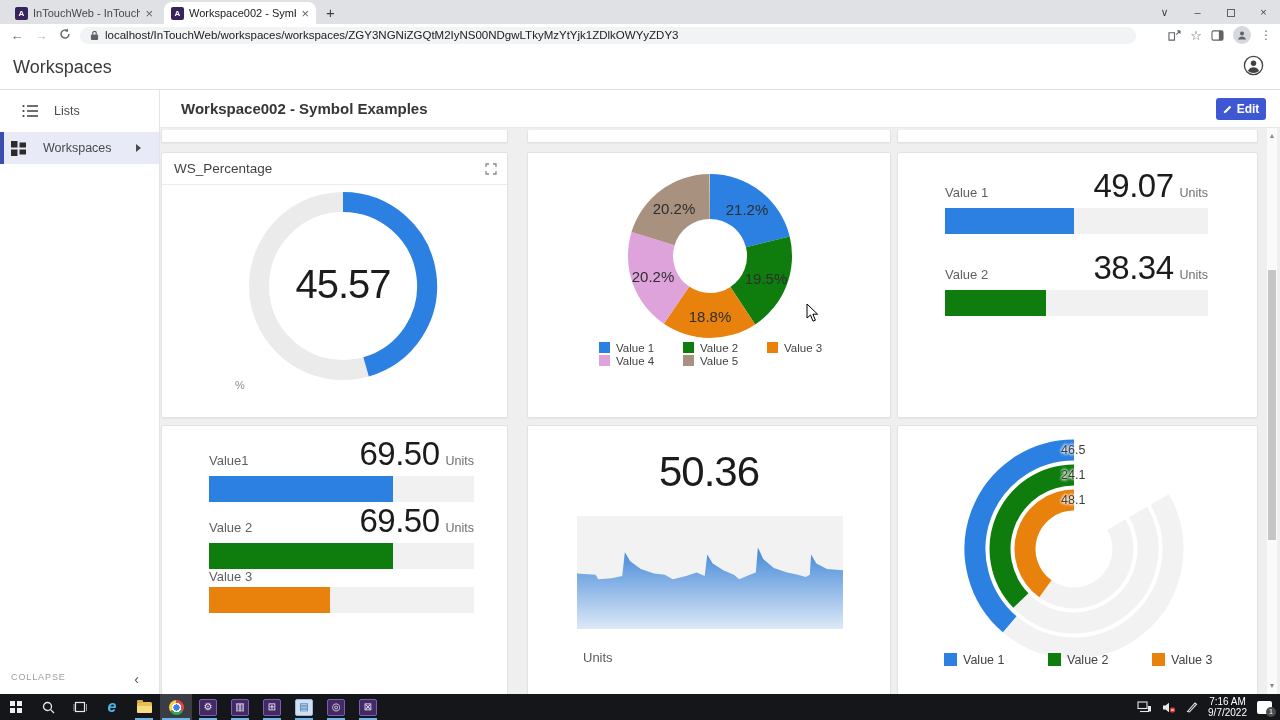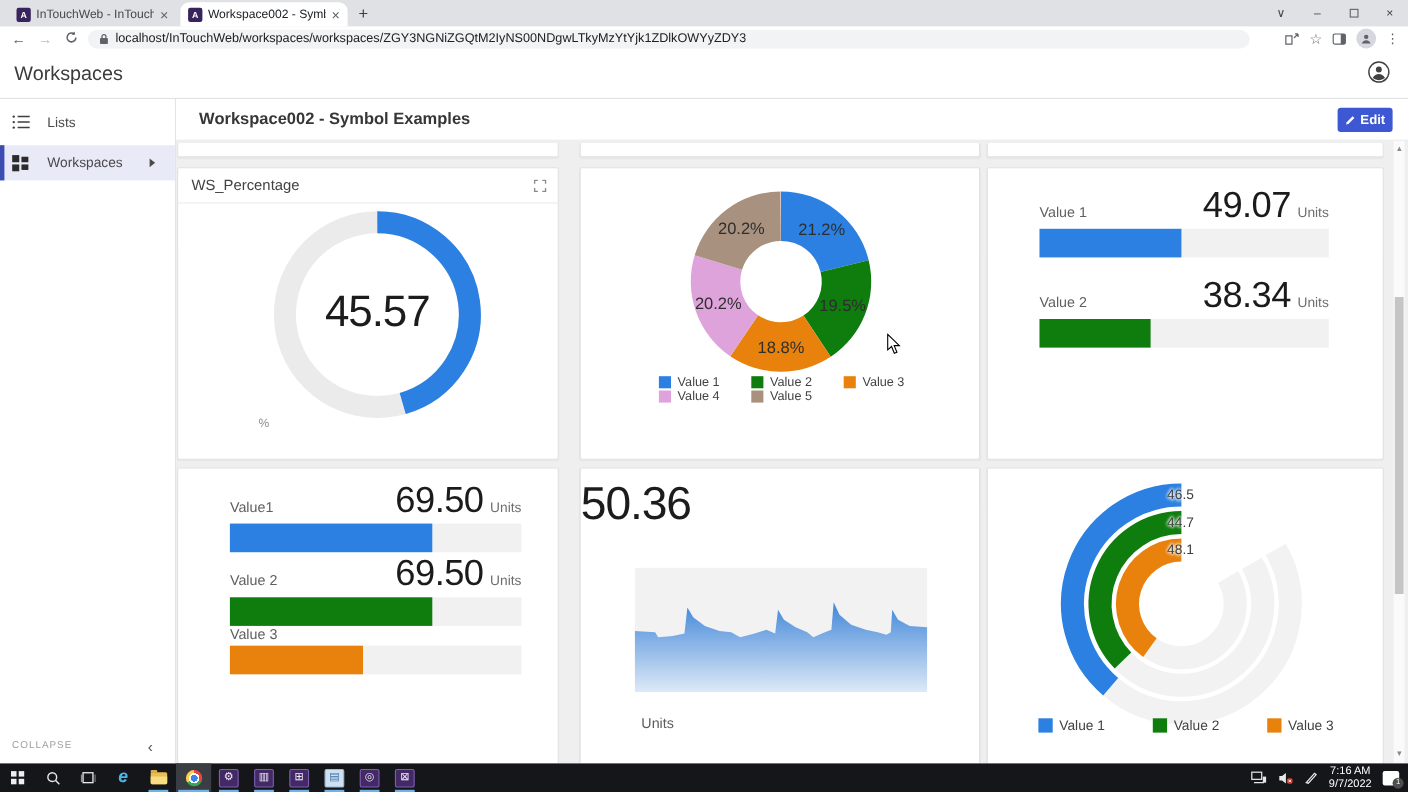--- a/index.html
+++ b/index.html
@@ -28,21 +28,21 @@
   .avatar{width:18px;height:18px;border-radius:50%;background:#d5d8de;display:flex;align-items:center;justify-content:center}
 
   
   .app-header{height:44px;background:#fff;border-bottom:1px solid #e2e2e2;display:flex;align-items:center;padding:0 16px 0 13px}
   .app-title{font-size:18px;color:#3b3b3b}
   .account{margin-left:auto}
 
   
   .main{display:flex;height:604px}
   .sidebar{width:160px;min-width:160px;background:#fff;border-right:1px solid #e4e4e4;position:relative;padding-top:5px}
-  .side-item{height:32px;display:flex;align-items:center;padding-left:11px;font-size:12.5px;color:#4a4a4a;cursor:default}
+  .side-item{height:32px;display:flex;align-items:center;padding-left:22px;font-size:12.5px;color:#4a4a4a;cursor:default}
   .side-item .s-ic{width:17px;margin-right:15px;display:flex}
   .side-item.active{background:#e9eaf8;border-left:4px solid #3b4db0;padding-left:7px;margin-top:5px}
   .tri{width:0;height:0;border-left:5px solid #4a4a4a;border-top:4px solid transparent;border-bottom:4px solid transparent;margin-left:auto;margin-right:18px}
   .collapse{position:absolute;left:11px;bottom:12px;font-size:9px;letter-spacing:.9px;color:#9e9e9e}
   .collapse-ch{position:absolute;right:20px;bottom:7px;font-size:14px;color:#555}
 
   .content{flex:1;position:relative;background:#efefef;overflow:hidden}
   .titlebar{height:38px;background:#fff;border-bottom:1px solid #eaeaea;display:flex;align-items:center;position:relative}
   .page-title{margin-left:21px;font-size:15px;font-weight:700;color:#363636}
   .edit-btn{position:absolute;right:14px;top:8px;height:22px;width:50px;border-radius:3px;background:#3e58d4;color:#fff;font-size:12px;font-weight:700;display:flex;align-items:center;justify-content:center;gap:4px;border:none}
@@ -84,21 +84,21 @@
   #bars-bottom .bar-row{margin-bottom:0}
   .bar-head{display:flex;align-items:baseline}
   .bar-label{font-size:13px;color:#5f5f5f}
   .bar-num{margin-left:auto;white-space:nowrap}
   .bar-value{font-size:33px;color:#1b1b1b;letter-spacing:-.5px}
   .bar-unit{font-size:12.5px;color:#6e6e6e;margin-left:6px}
   .bar-track{height:26px;background:#f1f1f1;margin-top:3px}
   .bar-fill{height:100%}
 
   
-  .trend-value{margin-top:8px;font-size:42px;color:#1c1c1c;letter-spacing:-1px}
+  .trend-value{text-align:center;margin-top:22px;font-size:42px;color:#1c1c1c;letter-spacing:-1px}
   #svg-area{position:absolute;left:49px;top:90px}
   .trend-unit{position:absolute;left:55px;top:224px;font-size:13px;color:#5c5c5c}
 
   
   .cursor{position:absolute;left:646px;top:175px;pointer-events:none}
 
   
   .sb{position:absolute;right:3px;top:0;bottom:0;width:10px;background:#fafafa}
   .sb-arrow{position:absolute;left:0;width:10px;height:12px;color:#8a8a8a;font-size:7px;text-align:center;line-height:12px}
   .sb-thumb{position:absolute;left:1px;width:8px;top:142px;height:270px;background:#c5c5c5}
@@ -374,21 +374,21 @@
           <svg id="svg-radial" class="abs" width="359" height="274">
               <path d="M111.7 198.3A99 99 0 0 0 261.7 73.5" fill="none" stroke="#f2f2f2" stroke-width="21"></path>
               <path d="M122.9 174.5A74 74 0 0 0 240.1 86.0" fill="none" stroke="#f2f2f2" stroke-width="21"></path>
               <path d="M147.4 162.8A49 49 0 0 0 218.4 98.5" fill="none" stroke="#f2f2f2" stroke-width="21"></path>
               <path d="M176.0 24.0A99 99 0 0 0 111.7 198.3" fill="none" stroke="#2b80e2" stroke-width="21"></path>
               <path d="M176.0 49.0A74 74 0 0 0 122.9 174.5" fill="none" stroke="#0e7d0e" stroke-width="21"></path>
               <path d="M176.0 74.0A49 49 0 0 0 147.4 162.8" fill="none" stroke="#e8820c" stroke-width="21"></path>
             </svg>
           <div id="radial-labels" class="abs">
               <div class="rg-lbl" style="left:163px;top:24px">46.5</div>
-              <div class="rg-lbl" style="left:163px;top:49px">44.7</div>
+              <div class="rg-lbl" style="left:163px;top:49px">24.1</div>
               <div class="rg-lbl" style="left:163px;top:74px">48.1</div>
             </div>
           <div class="legend" id="radial-legend">
               <div class="lg-item">
                 <span class="lg-sq" style="background:#2b80e2"></span>
                 <span>Value 1</span>
               </div>
               <div class="lg-item">
                 <span class="lg-sq" style="background:#0e7d0e"></span>
                 <span>Value 2</span>

